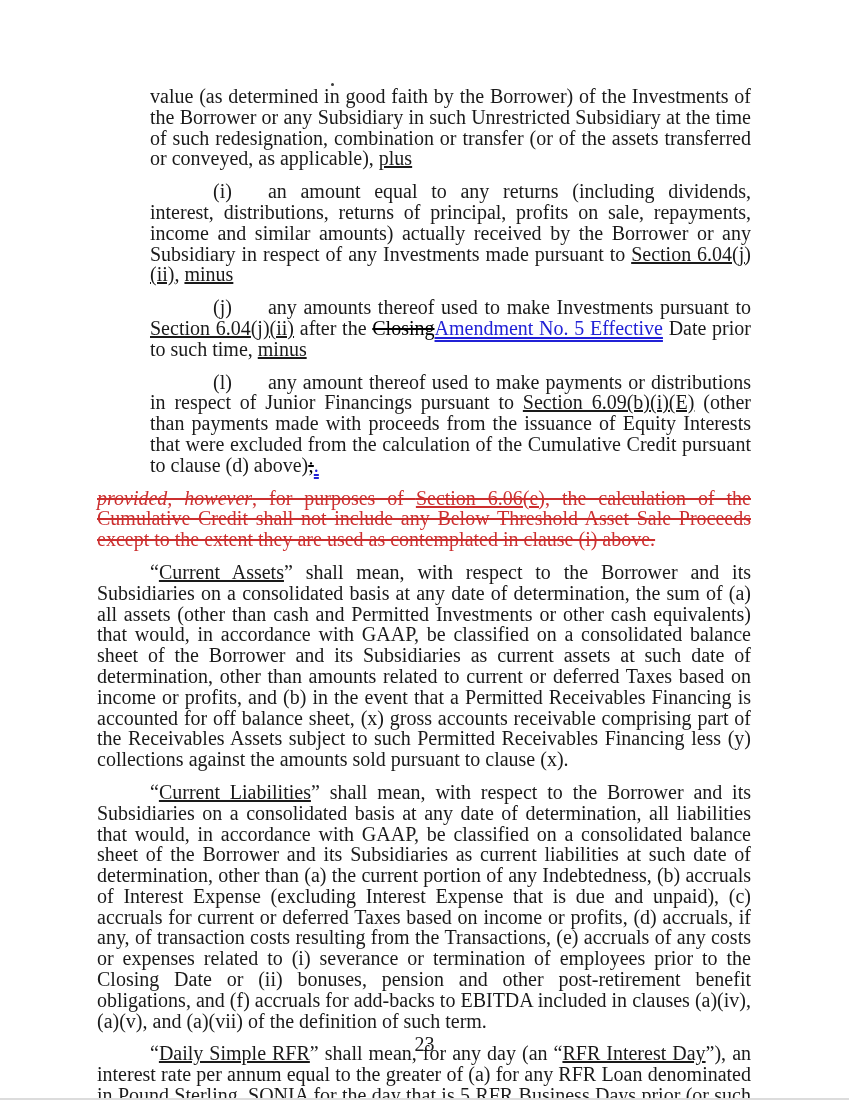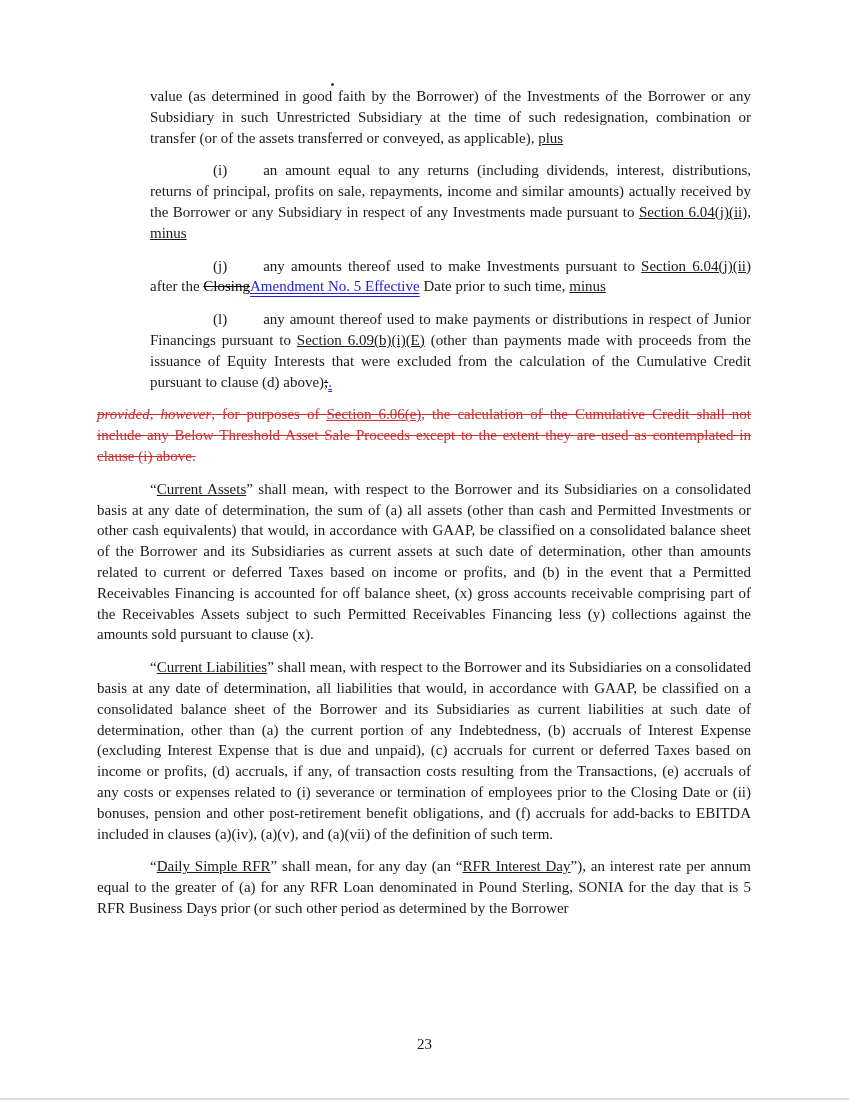--- a/index.html
+++ b/index.html
@@ -4,21 +4,21 @@
 <style>
   html, body { margin: 0; padding: 0; background: #ffffff; }
   .page {
     position: relative;
     width: 849px;
     height: 1100px;
     background: #ffffff;
     box-sizing: border-box;
     padding: 86px 98px 0 97px;
     font-family: "Liberation Serif", serif;
-    font-size: 15px;
+    font-size: 20px;
     line-height: 20.8px;
     color: #1a1a1a;
     overflow: hidden;
   }
   p { margin: 0 0 12px 0; text-align: justify; }
   .indent { margin-left: 53px; }          
   .clause { text-indent: 63px; }          
   .firstline { text-indent: 53px; }       
   .tab { display: inline-block; width: 36px; }
   .u { text-decoration: underline; }

